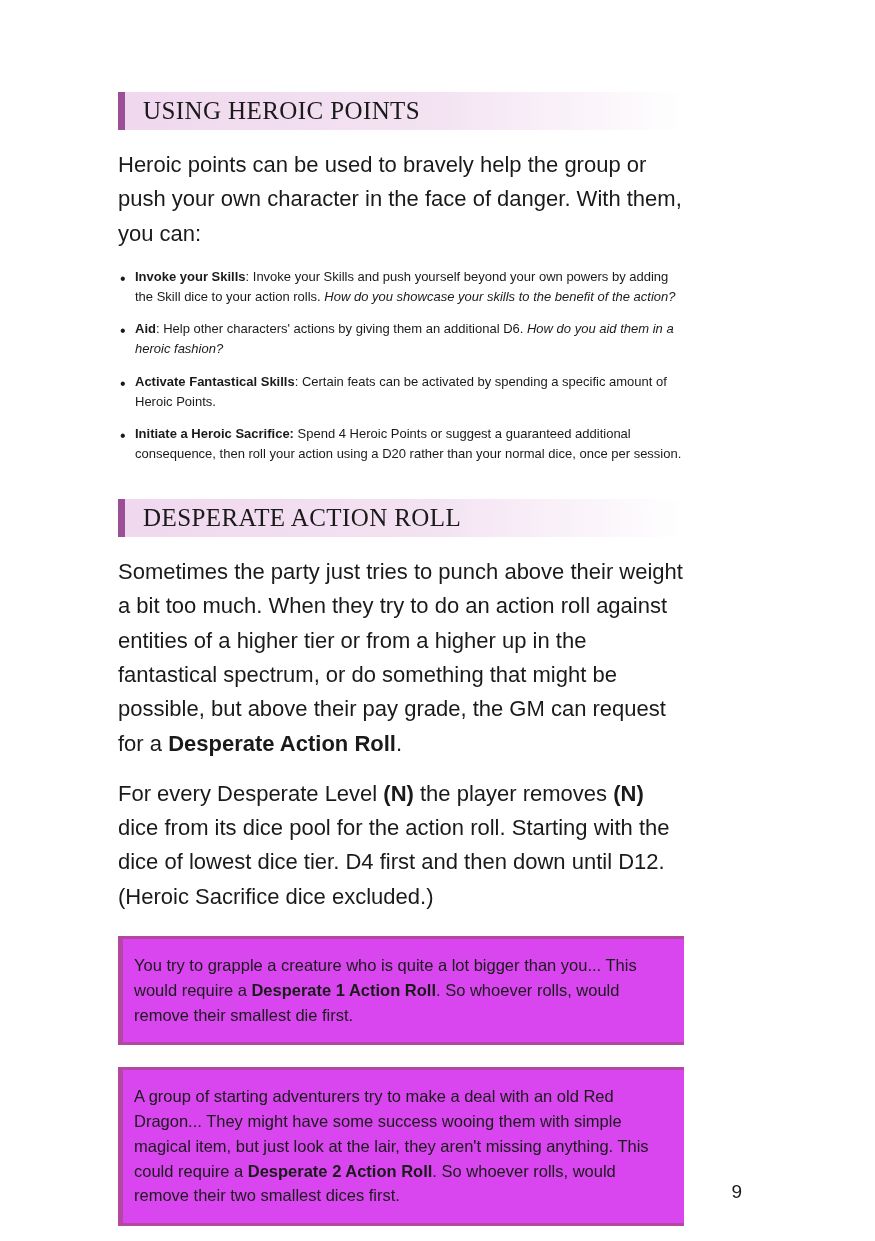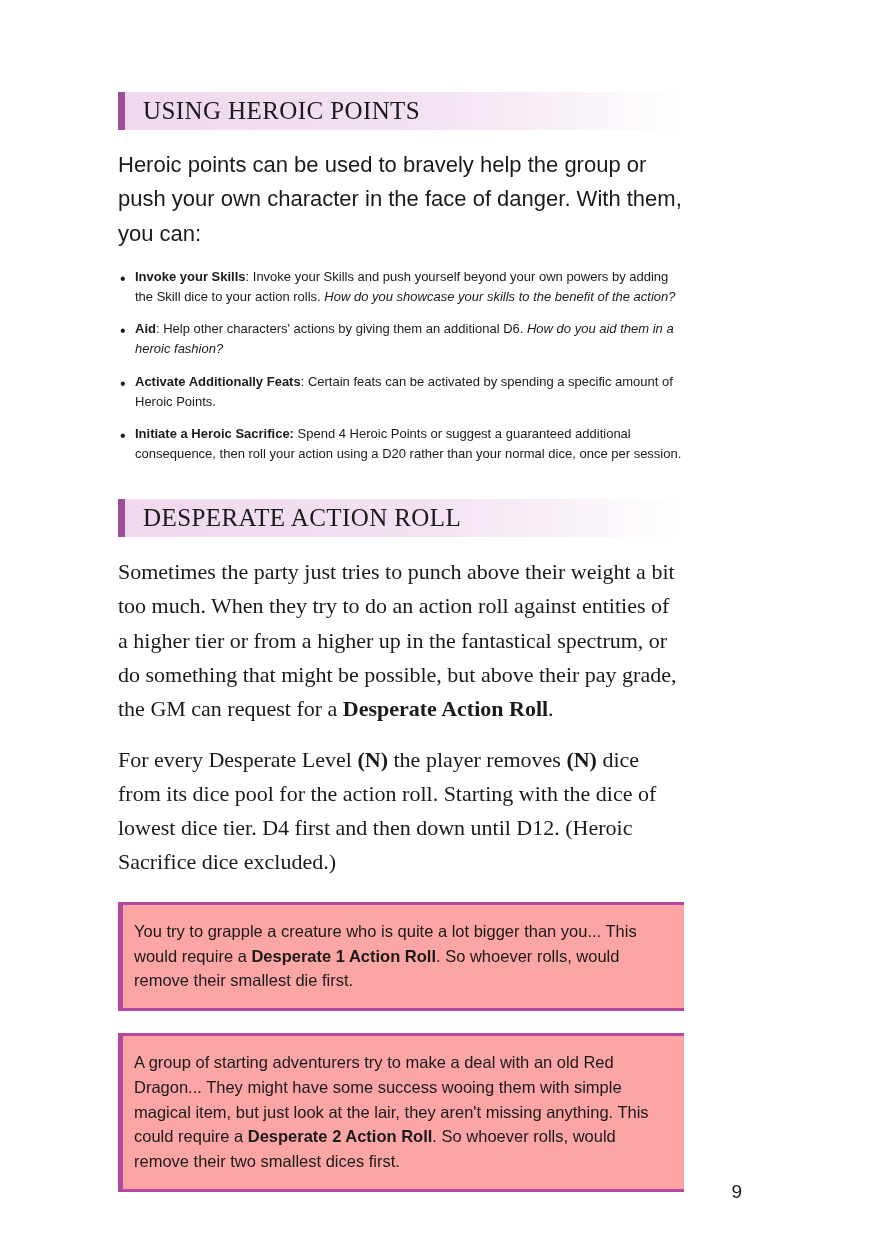--- a/index.html
+++ b/index.html
@@ -50,21 +50,21 @@
   }
 
   
   p.body {
     margin: 0 0 16px 0;
     font-size: 22px;
     line-height: 1.56;
     color: #1a1a1a;
     max-width: 640px;
   }
-  p.body.wide { max-width: 640px; font-family: Liberation Serif, serif; }
+  p.body.wide { max-width: 640px; }
 
   ul.bullets {
     list-style: none;
     margin: 4px 0 12px 0;
     padding: 0;
   }
   ul.bullets li {
     position: relative;
     padding-left: 17px;
     margin-bottom: 13px;
@@ -78,21 +78,21 @@
     left: 2px;
     top: 0;
     font-size: 16px;
   }
   b { font-weight: bold; }
   i { font-style: italic; }
 
   
   .callout {
     position: relative;
-    background: #fca5a5;
+    background: #d946ef;
     border-top: 3px solid #b4479f;
     border-bottom: 3px solid #b4479f;
     padding: 14px 22px 15px 16px;
     margin: 22px 0 0 0;
     box-sizing: border-box;
   }
   .callout::before {
     content: "";
     position: absolute;
     left: 0; top: -3px; bottom: -3px;
@@ -129,21 +129,21 @@
   <p class="body">Heroic points can be used to bravely help the group or push your own character in the face of danger. With them, you can:</p>
 
   <ul class="bullets">
     <li>
       <b>Invoke your Skills</b><span>: Invoke your Skills and push yourself beyond your own powers by adding the Skill dice to your action rolls. </span><i>How do you showcase your skills to the benefit of the action?</i>
     </li>
     <li>
       <b>Aid</b><span>: Help other characters' actions by giving them an additional D6. </span><i>How do you aid them in a heroic fashion?</i>
     </li>
     <li>
-      <b>Activate Additionally Feats</b><span>: Certain feats can be activated by spending a specific amount of Heroic Points.</span><i></i>
+      <b>Activate Fantastical Skills</b><span>: Certain feats can be activated by spending a specific amount of Heroic Points.</span><i></i>
     </li>
     <li>
       <b>Initiate a Heroic Sacrifice:</b><span> Spend 4 Heroic Points or suggest a guaranteed additional consequence, then roll your action using a D20 rather than your normal dice, once per session.</span><i></i>
     </li>
   </ul>
 
   <div class="spacer-md"></div>
 
   <div class="section-header">
     <div class="bar"></div>

